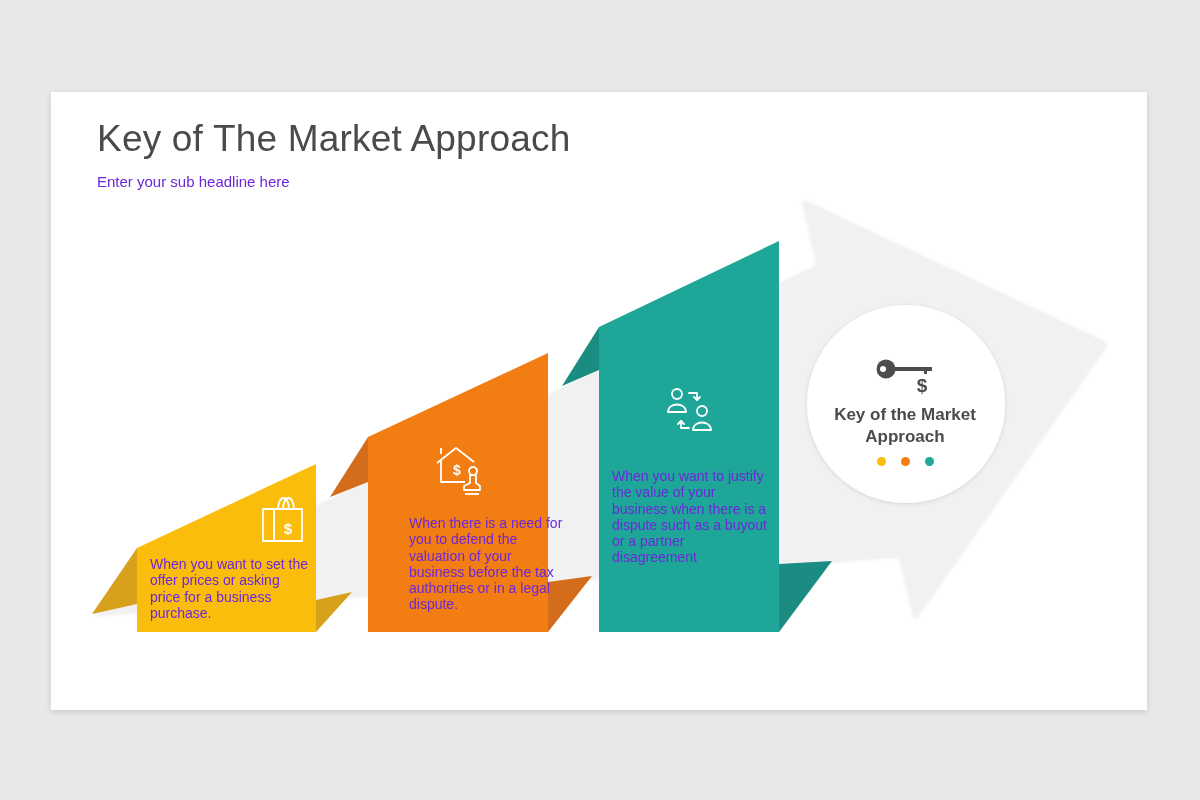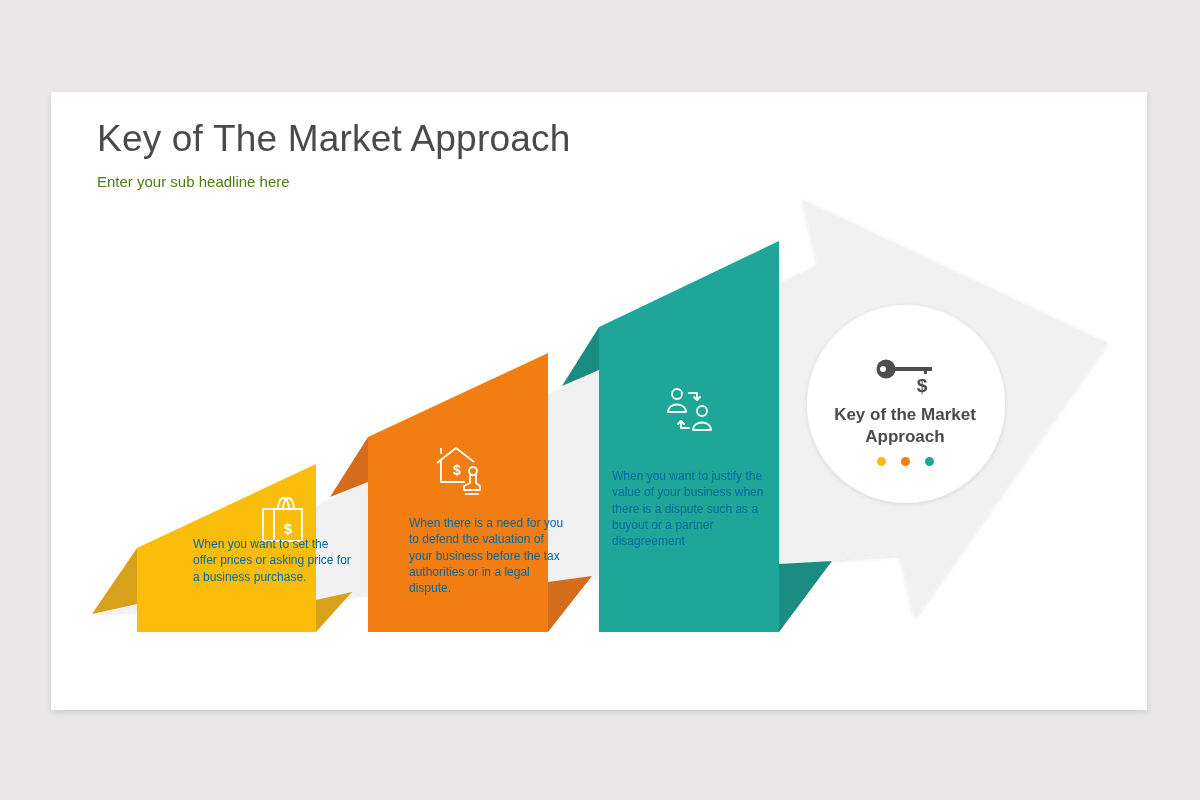--- a/index.html
+++ b/index.html
@@ -14,25 +14,25 @@
     background: #ffffff;
     box-shadow: 0 2px 6px rgba(0,0,0,0.12);
   }
   .title {
     position: absolute; left: 97px; top: 118px;
     font-size: 37px; color: #4a4a4a; font-weight: normal; margin: 0;
     letter-spacing: 0.2px;
   }
   .subtitle {
     position: absolute; left: 97px; top: 173px;
-    font-size: 15px; color: #4d7c0f;
+    font-size: 15px; color: #6d28d9;
   }
   svg.art { position: absolute; left: 0; top: 0; }
   .panel-text {
-    position: absolute; color: #0369a1; font-size: 12px; line-height: 16.3px;
+    position: absolute; color: #6d28d9; font-size: 14px; line-height: 16.3px;
   }
   .hub-title {
     position: absolute; left: 820px; top: 404px; width: 170px; text-align: center;
     font-size: 17px; font-weight: bold; color: #4b4b4b; line-height: 22px;
   }
   .dot { position: absolute; width: 9px; height: 9px; border-radius: 50%; }
 </style>
 </head>
 <body>
 
@@ -95,20 +95,20 @@
 
   <g>
     <circle cx="886" cy="369" r="9.5" fill="#4d4d4d"></circle>
     <circle cx="883" cy="369" r="3" fill="#ffffff"></circle>
     <rect x="894" y="367" width="38" height="4" fill="#4d4d4d"></rect>
     <rect x="924" y="371" width="3" height="3" fill="#4d4d4d"></rect>
     <text x="922" y="392" font-family="Liberation Sans, sans-serif" font-size="19" font-weight="bold" fill="#4d4d4d" text-anchor="middle">$</text>
   </g>
 </svg>
 
-<div class="panel-text" style="left:150px; top:536px; width:160px;margin-left:43px;">When you want to set the offer prices or asking price for a business purchase.</div>
+<div class="panel-text" style="left:150px; top:556px; width:160px;">When you want to set the offer prices or asking price for a business purchase.</div>
 <div class="panel-text" style="left:382px; top:515px; width:160px;margin-left:27px;">When there is a need for you to defend the valuation of your business before the tax authorities or in a legal dispute.</div>
 <div class="panel-text" style="left:612px; top:468px; width:160px;">When you want to justify the value of your business when there is a dispute such as a buyout or a partner disagreement</div>
 
 <div class="hub-title">Key of the Market Approach</div>
 <div class="dot" style="left:877px; top:457px; background:#fbbd0b;"></div>
 <div class="dot" style="left:901px; top:457px; background:#f27d12;"></div>
 <div class="dot" style="left:925px; top:457px; background:#1ea699;"></div>
 
 </body></html>

